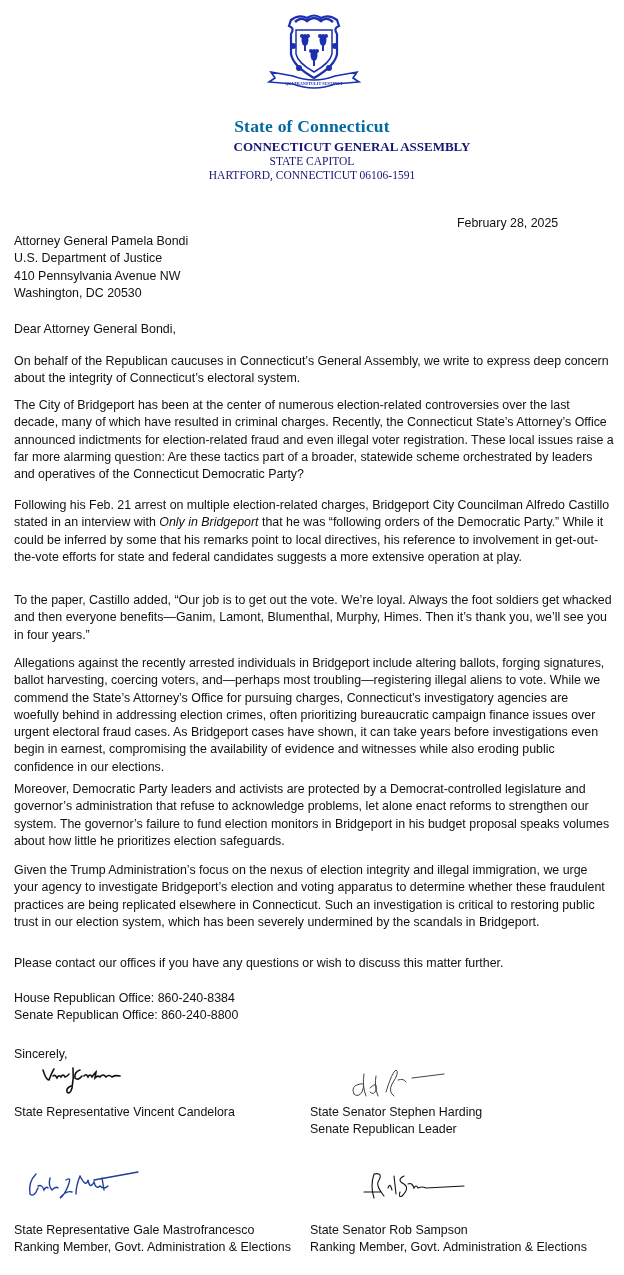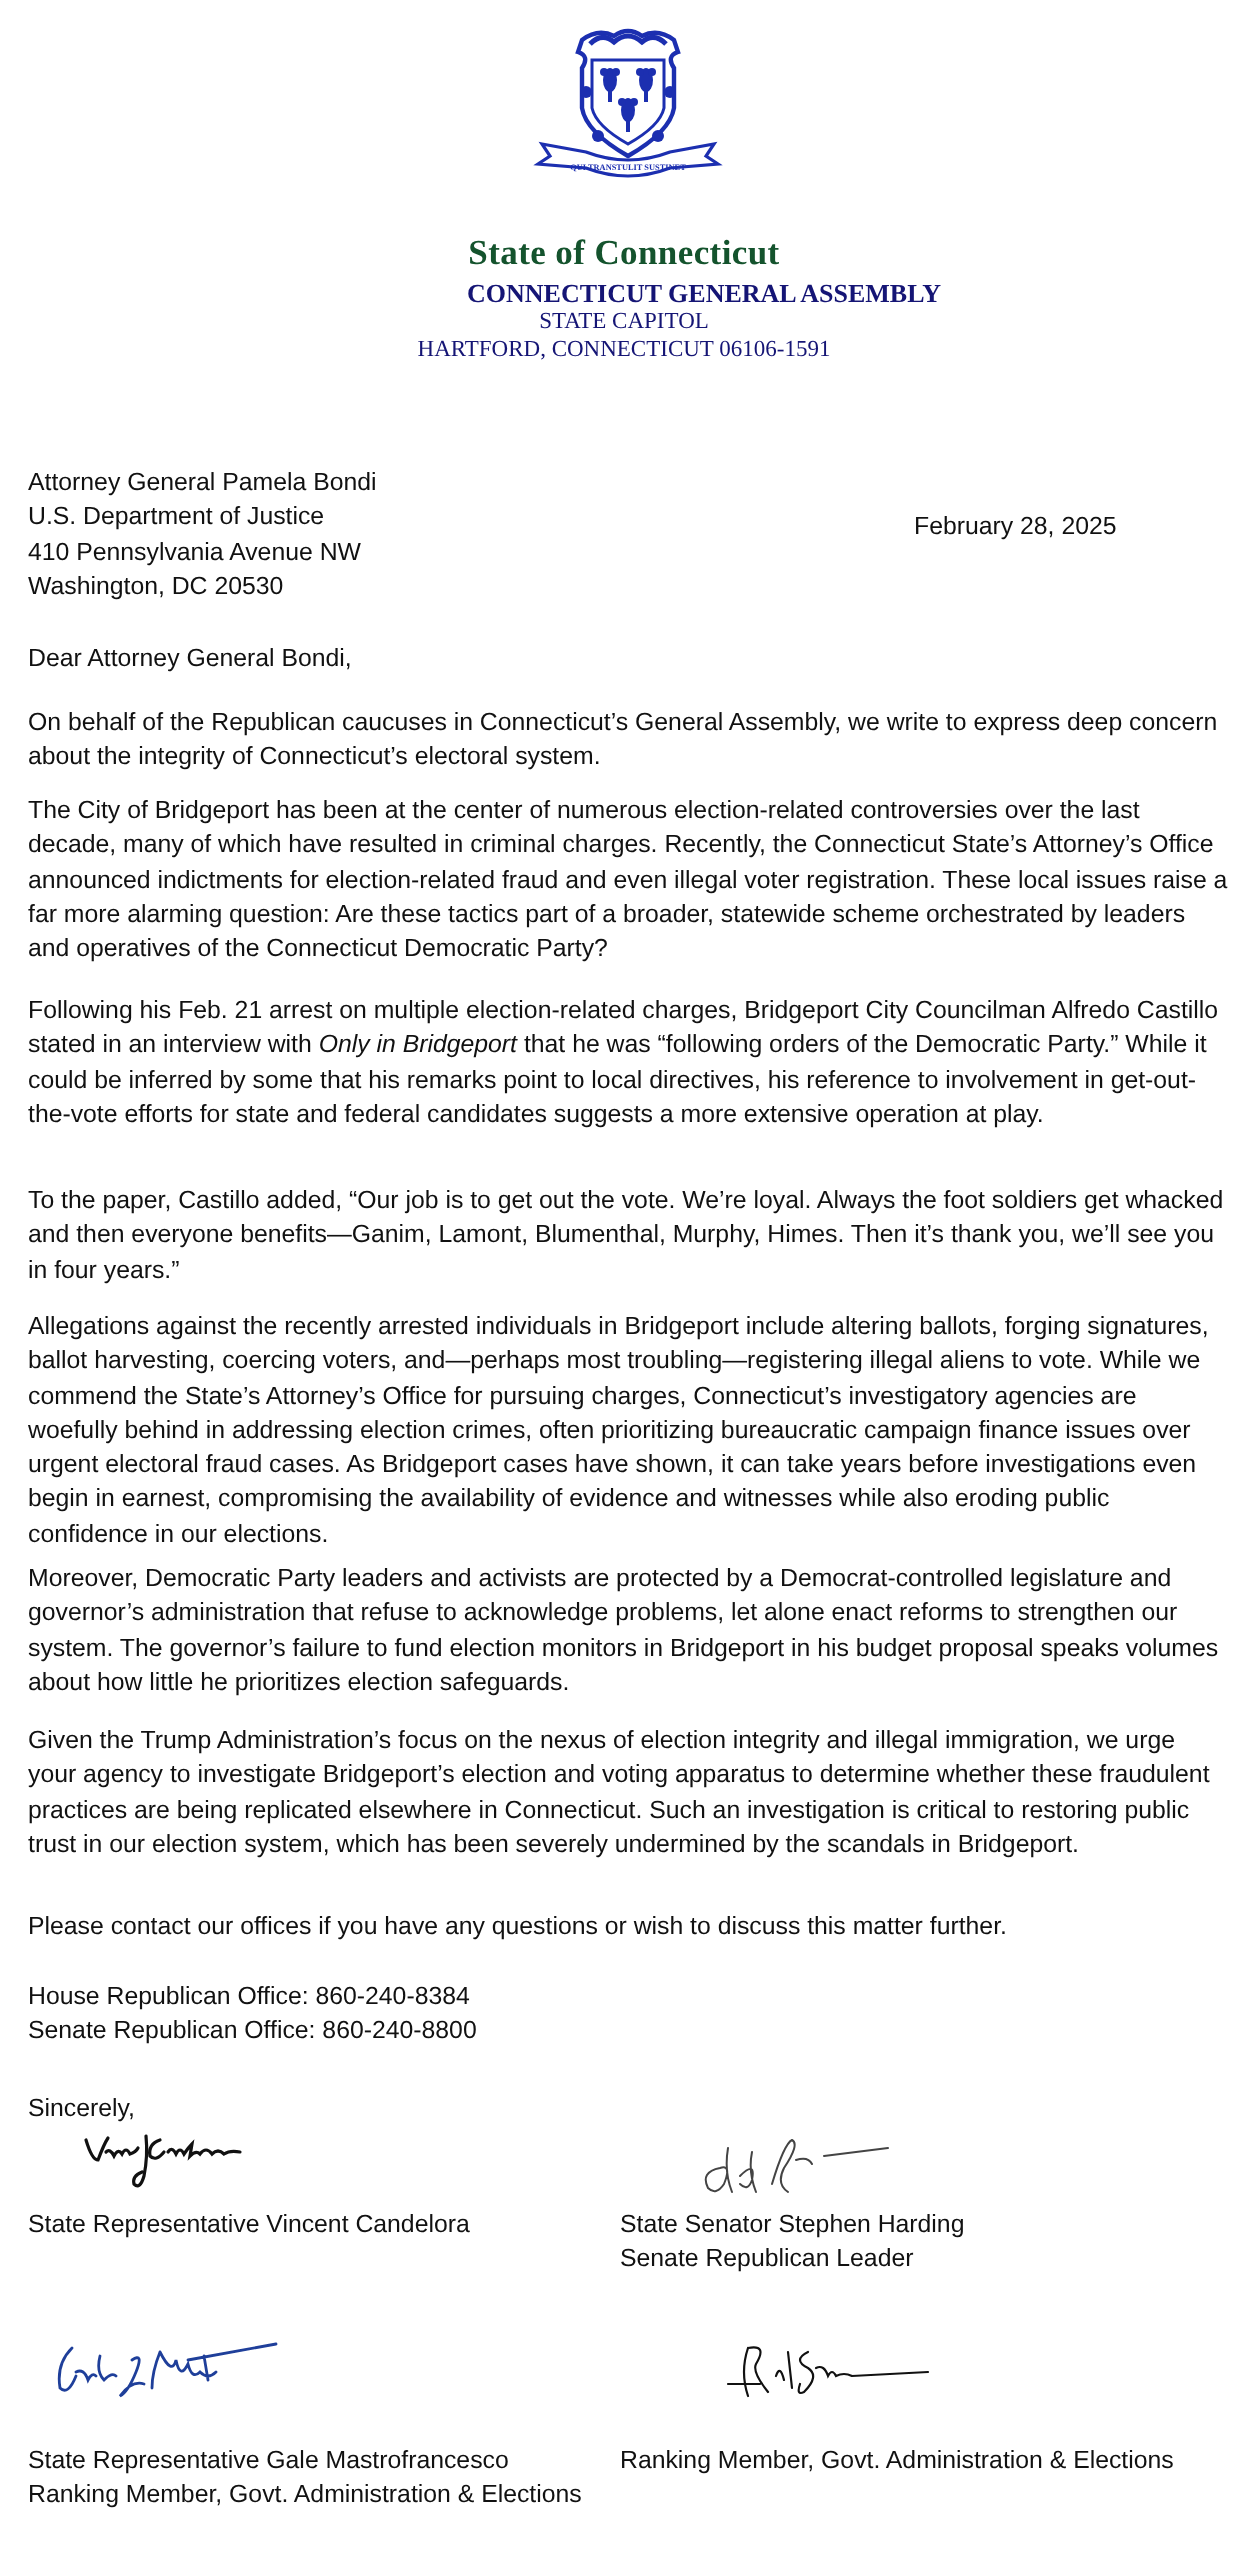--- a/index.html
+++ b/index.html
@@ -10,27 +10,27 @@
       overflow: hidden;
       font-family: "Liberation Sans", "DejaVu Sans", sans-serif;
       color: #111111;
     }
     .page { position: absolute; left: 0; top: 0; width: 624px; height: 1275px; }
 
     
     .seal { position: absolute; left: 263px; top: 12px; width: 102px; height: 82px; }
     .lh { position: absolute; left: 0; width: 624px; text-align: center;
           font-family: "Liberation Serif", "DejaVu Serif", serif; color: #1a1a78; }
-    .lh-title { top: 116px; font-size: 17.5px; font-weight: bold; letter-spacing: 0.2px; color: #14532d; }
+    .lh-title { top: 116px; font-size: 17.5px; font-weight: bold; letter-spacing: 0.2px; color: #0369a1; }
     .lh-assembly { top: 139px; font-size: 13px; font-weight: bold; color: #151575; padding-left: 40px; }
     .lh-capitol { top: 155px; font-size: 11.5px; color: #151575; }
     .lh-address { top: 169px; font-size: 11.5px; color: #151575; }
 
     .t { position: absolute; font-size: 12.4px; line-height: 17.3px; color: #111; }
-    .date { left: 457px; top: 215px; margin-top: 40px; }
+    .date { left: 457px; top: 215px; }
     .addr { left: 14px; top: 233px; }
     .addr div { white-space: nowrap; }
 
     .salutation { left: 14px; top: 321px; }
     .para { left: 14px; width: 600px; white-space: normal; }
     .p1 { top: 353px; }
     .p2 { top: 397px; }
     .p3 { top: 497px; }
     .p4 { top: 592px; }
     .p5 { top: 655px; }
@@ -134,15 +134,16 @@
 
   <svg class="sig" style="left:360px; top:1168px; width:110px; height:36px;" viewBox="0 0 110 36">
     <path d="M4 24 L20 24 M14 6 Q10 18 14 30 M14 6 Q24 4 18 14 Q16 18 24 28 M28 20 Q30 14 32 22 M34 8 L36 26 M44 8 Q36 12 44 16 Q50 20 42 28 Q38 30 40 24 M48 16 Q52 14 54 20 Q56 16 58 20 Q62 18 66 20 L104 18" fill="none" stroke="#111111" stroke-width="1.1" stroke-linecap="round"></path>
   </svg>
 
   <div class="sig-name-block" style="left:14px; top:1222px;">
     <div>State Representative Gale Mastrofrancesco</div>
     <div>Ranking Member, Govt. Administration &amp; Elections</div>
   </div>
   <div class="sig-name-block" style="left:310px; top:1222px;">
+    <div>State Senator Rob Sampson</div>
     <div>Ranking Member, Govt. Administration &amp; Elections</div>
   </div>
 </div>
 
 </body></html>

